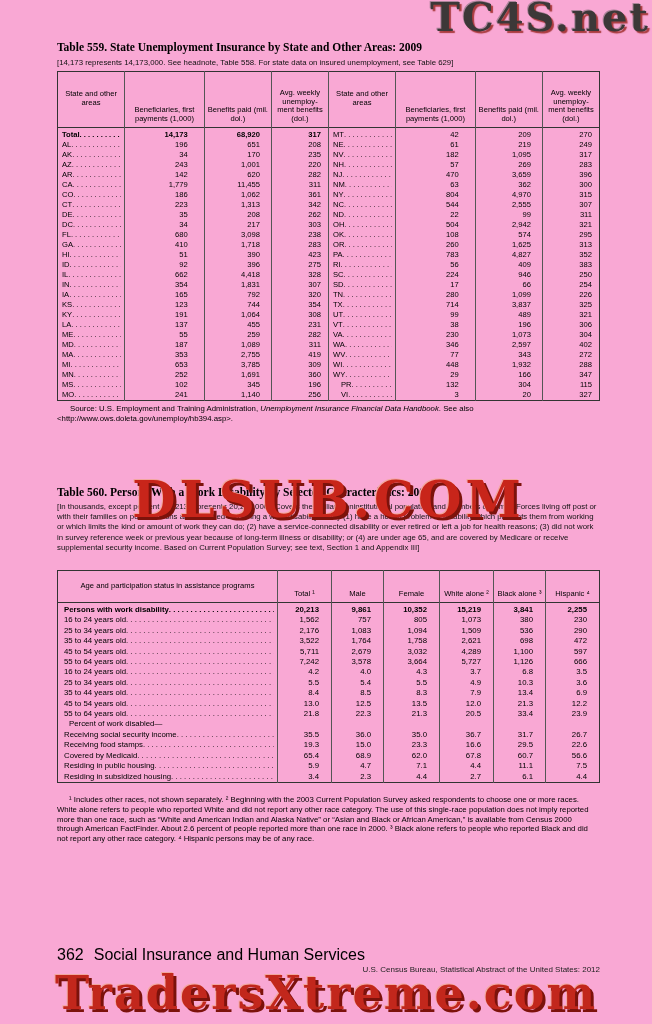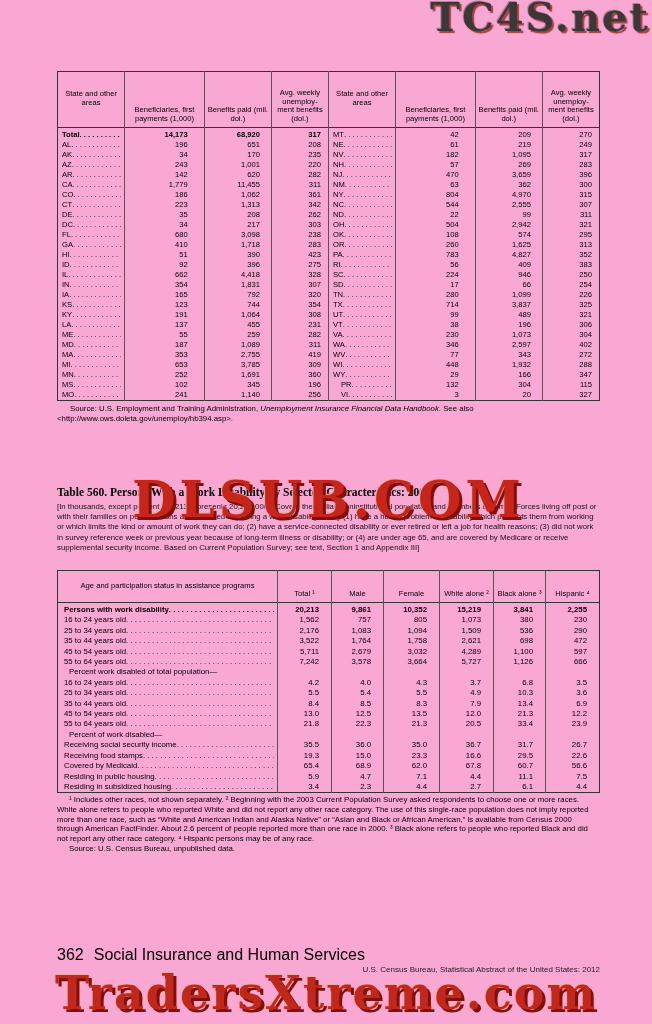--- a/index.html
+++ b/index.html
@@ -69,20 +69,22 @@
     text-shadow:3px 3px 0 #7c120b, -1px -1px 0 #f2a79e;
   }
 </style>
 </head>
 <body>
 
 <div class="page">
 
   <div class="wm wm-top">TC4S.net</div>
 
+  <div class="t-title" id="title559">Table 559. State Unemployment Insurance by State and Other Areas: 2009</div>
+  <div class="headnote" id="headnote559">[14,173 represents 14,173,000. See headnote, Table 558. For state data on insured unemployment, see Table 629]</div>
 
   <table id="table559">
     <colgroup>
       <col style="width:66px">
         <col style="width:78px">
         <col style="width:66px">
         <col style="width:56px">
       <col style="width:66px">
         <col style="width:78px">
         <col style="width:66px">
@@ -751,118 +753,105 @@
             </div>
           </td>
           <td class="num n0">7,242</td>
           <td class="num n1">3,578</td>
           <td class="num n2">3,664</td>
           <td class="num n3">5,727</td>
           <td class="num n4">1,126</td>
           <td class="num n5">666</td>
         </tr>
         <tr>
+          <td class="rlabel">
+            <div class="leader">
+              <span>16 to 24 years old</span>
+              <span class="dots"> . . . . . . . . . . . . . . . . . . . . . . . . . . . . . . . . . . . . . . . . . . . . . . . . . . . . . . . . . . . .</span>
+            </div>
+          </td>
+          <td class="num n0">4.2</td>
+          <td class="num n1">4.0</td>
+          <td class="num n2">4.3</td>
+          <td class="num n3">3.7</td>
+          <td class="num n4">6.8</td>
+          <td class="num n5">3.5</td>
+        </tr>
+        <tr>
+          <td class="rlabel">
+            <div class="leader">
+              <span>25 to 34 years old</span>
+              <span class="dots"> . . . . . . . . . . . . . . . . . . . . . . . . . . . . . . . . . . . . . . . . . . . . . . . . . . . . . . . . . . . .</span>
+            </div>
+          </td>
+          <td class="num n0">5.5</td>
+          <td class="num n1">5.4</td>
+          <td class="num n2">5.5</td>
+          <td class="num n3">4.9</td>
+          <td class="num n4">10.3</td>
+          <td class="num n5">3.6</td>
+        </tr>
+        <tr>
+          <td class="rlabel">
+            <div class="leader">
+              <span>35 to 44 years old</span>
+              <span class="dots"> . . . . . . . . . . . . . . . . . . . . . . . . . . . . . . . . . . . . . . . . . . . . . . . . . . . . . . . . . . . .</span>
+            </div>
+          </td>
+          <td class="num n0">8.4</td>
+          <td class="num n1">8.5</td>
+          <td class="num n2">8.3</td>
+          <td class="num n3">7.9</td>
+          <td class="num n4">13.4</td>
+          <td class="num n5">6.9</td>
+        </tr>
+        <tr>
+          <td class="rlabel">
+            <div class="leader">
+              <span>45 to 54 years old</span>
+              <span class="dots"> . . . . . . . . . . . . . . . . . . . . . . . . . . . . . . . . . . . . . . . . . . . . . . . . . . . . . . . . . . . .</span>
+            </div>
+          </td>
+          <td class="num n0">13.0</td>
+          <td class="num n1">12.5</td>
+          <td class="num n2">13.5</td>
+          <td class="num n3">12.0</td>
+          <td class="num n4">21.3</td>
+          <td class="num n5">12.2</td>
+        </tr>
+        <tr>
+          <td class="rlabel">
+            <div class="leader">
+              <span>55 to 64 years old</span>
+              <span class="dots"> . . . . . . . . . . . . . . . . . . . . . . . . . . . . . . . . . . . . . . . . . . . . . . . . . . . . . . . . . . . .</span>
+            </div>
+          </td>
+          <td class="num n0">21.8</td>
+          <td class="num n1">22.3</td>
+          <td class="num n2">21.3</td>
+          <td class="num n3">20.5</td>
+          <td class="num n4">33.4</td>
+          <td class="num n5">23.9</td>
+        </tr>
+        <tr>
           <td class="rlabel sub">
             <div class="leader">
-              <span>Percent work disabled of total population—</span>
+              <span>Percent of work disabled—</span>
             </div>
           </td>
           <td class="num n0"></td>
           <td class="num n1"></td>
           <td class="num n2"></td>
           <td class="num n3"></td>
           <td class="num n4"></td>
           <td class="num n5"></td>
         </tr>
         <tr>
           <td class="rlabel">
             <div class="leader">
-              <span>16 to 24 years old</span>
-              <span class="dots"> . . . . . . . . . . . . . . . . . . . . . . . . . . . . . . . . . . . . . . . . . . . . . . . . . . . . . . . . . . . .</span>
-            </div>
-          </td>
-          <td class="num n0">4.2</td>
-          <td class="num n1">4.0</td>
-          <td class="num n2">4.3</td>
-          <td class="num n3">3.7</td>
-          <td class="num n4">6.8</td>
-          <td class="num n5">3.5</td>
-        </tr>
-        <tr>
-          <td class="rlabel">
-            <div class="leader">
-              <span>25 to 34 years old</span>
-              <span class="dots"> . . . . . . . . . . . . . . . . . . . . . . . . . . . . . . . . . . . . . . . . . . . . . . . . . . . . . . . . . . . .</span>
-            </div>
-          </td>
-          <td class="num n0">5.5</td>
-          <td class="num n1">5.4</td>
-          <td class="num n2">5.5</td>
-          <td class="num n3">4.9</td>
-          <td class="num n4">10.3</td>
-          <td class="num n5">3.6</td>
-        </tr>
-        <tr>
-          <td class="rlabel">
-            <div class="leader">
-              <span>35 to 44 years old</span>
-              <span class="dots"> . . . . . . . . . . . . . . . . . . . . . . . . . . . . . . . . . . . . . . . . . . . . . . . . . . . . . . . . . . . .</span>
-            </div>
-          </td>
-          <td class="num n0">8.4</td>
-          <td class="num n1">8.5</td>
-          <td class="num n2">8.3</td>
-          <td class="num n3">7.9</td>
-          <td class="num n4">13.4</td>
-          <td class="num n5">6.9</td>
-        </tr>
-        <tr>
-          <td class="rlabel">
-            <div class="leader">
-              <span>45 to 54 years old</span>
-              <span class="dots"> . . . . . . . . . . . . . . . . . . . . . . . . . . . . . . . . . . . . . . . . . . . . . . . . . . . . . . . . . . . .</span>
-            </div>
-          </td>
-          <td class="num n0">13.0</td>
-          <td class="num n1">12.5</td>
-          <td class="num n2">13.5</td>
-          <td class="num n3">12.0</td>
-          <td class="num n4">21.3</td>
-          <td class="num n5">12.2</td>
-        </tr>
-        <tr>
-          <td class="rlabel">
-            <div class="leader">
-              <span>55 to 64 years old</span>
-              <span class="dots"> . . . . . . . . . . . . . . . . . . . . . . . . . . . . . . . . . . . . . . . . . . . . . . . . . . . . . . . . . . . .</span>
-            </div>
-          </td>
-          <td class="num n0">21.8</td>
-          <td class="num n1">22.3</td>
-          <td class="num n2">21.3</td>
-          <td class="num n3">20.5</td>
-          <td class="num n4">33.4</td>
-          <td class="num n5">23.9</td>
-        </tr>
-        <tr>
-          <td class="rlabel sub">
-            <div class="leader">
-              <span>Percent of work disabled—</span>
-            </div>
-          </td>
-          <td class="num n0"></td>
-          <td class="num n1"></td>
-          <td class="num n2"></td>
-          <td class="num n3"></td>
-          <td class="num n4"></td>
-          <td class="num n5"></td>
-        </tr>
-        <tr>
-          <td class="rlabel">
-            <div class="leader">
               <span>Receiving social security income</span>
               <span class="dots"> . . . . . . . . . . . . . . . . . . . . . . . . . . . . . . . . . . . . . . . . . . . . . . . . . . . . . . . . . . . .</span>
             </div>
           </td>
           <td class="num n0">35.5</td>
           <td class="num n1">36.0</td>
           <td class="num n2">35.0</td>
           <td class="num n3">36.7</td>
           <td class="num n4">31.7</td>
           <td class="num n5">26.7</td>
@@ -921,21 +910,20 @@
           <td class="num n2">4.4</td>
           <td class="num n3">2.7</td>
           <td class="num n4">6.1</td>
           <td class="num n5">4.4</td>
         </tr>
       </tbody>
   </table>
 
   <div id="footnotes560">
     <p class="fn-text">¹ Includes other races, not shown separately. ² Beginning with the 2003 Current Population Survey asked respondents to choose one or more races. White alone refers to people who reported White and did not report any other race category. The use of this single-race population does not imply reported more than one race, such as “White and American Indian and Alaska Native” or “Asian and Black or African American,” is available from Census 2000 through American FactFinder. About 2.6 percent of people reported more than one race in 2000. ³ Black alone refers to people who reported Black and did not report any other race category. ⁴ Hispanic persons may be of any race.</p>
-    <p class="fn-source">Source: U.S. Census Bureau, unpublished data.</p>
   </div>
 
   <div class="page-footer">
     <span>362</span><span class="sec">Social Insurance and Human Services</span>
   </div>
   <div class="attribution">U.S. Census Bureau, Statistical Abstract of the United States: 2012</div>
 
   <div class="wm wm-bottom">TradersXtreme.com</div>
 
 </div>

